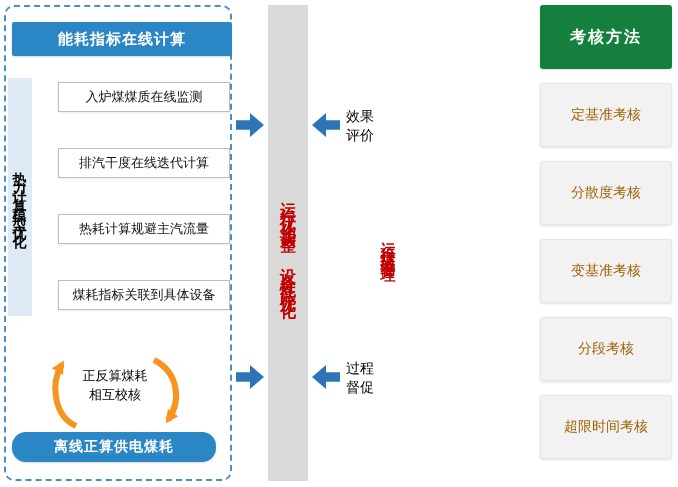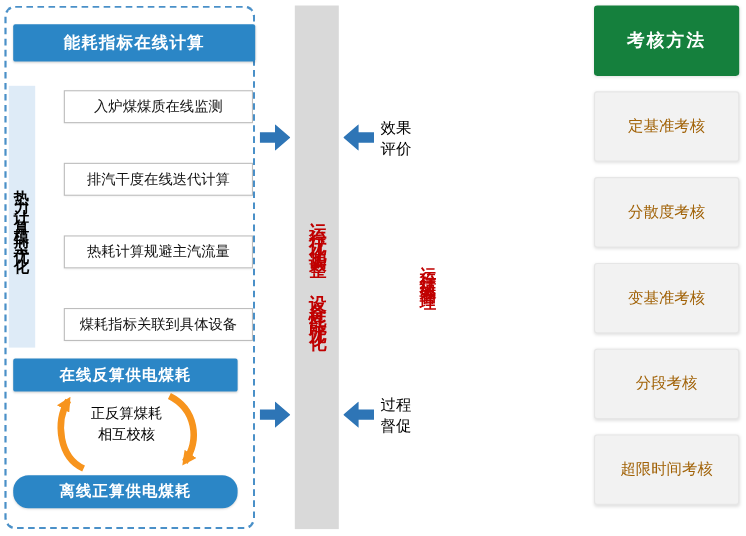--- a/index.html
+++ b/index.html
@@ -74,21 +74,20 @@
   <div class="dashed-box">
     <div class="vstrip">热力计算模型优化</div>
 
     <div class="blue-box header-box">能耗指标在线计算</div>
 
     <div class="step step1">入炉煤煤质在线监测</div>
     <div class="step step2">排汽干度在线迭代计算</div>
     <div class="step step4">煤耗指标关联到具体设备</div>
     <div class="step step3">热耗计算规避主汽流量</div>
 
-    <div class="blue-box online-box">在线反算供电煤耗</div>
 
     <svg class="cycle-svg" width="190" height="76" viewBox="0 0 190 76">
       <defs>
         <marker id="oarrow" markerWidth="13" markerHeight="13" refX="9" refY="6.5" orient="auto" markerUnits="userSpaceOnUse">
           <path d="M0,0 L13,6.5 L0,13 Z" fill="#F7941D"></path>
         </marker>
       </defs>
       <path d="M56,72 C34,62 30,30 42,10" stroke="#F7941D" stroke-width="6" fill="none" marker-end="url(#oarrow)"></path>
       <path d="M134,6 C158,18 162,46 148,66" stroke="#F7941D" stroke-width="6" fill="none" marker-end="url(#oarrow)"></path>
     </svg>

